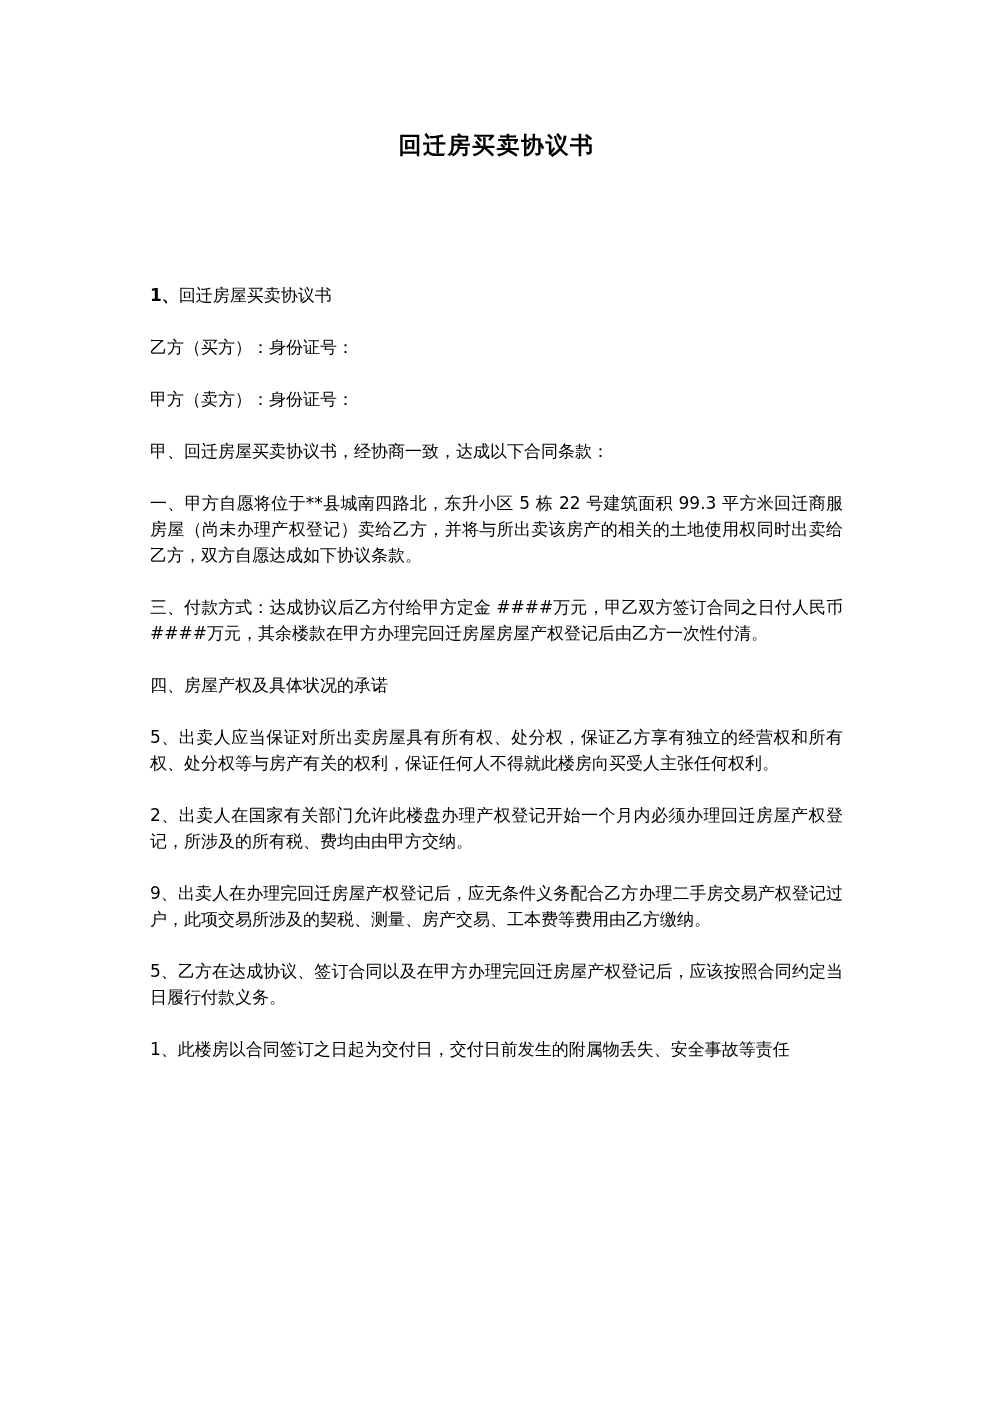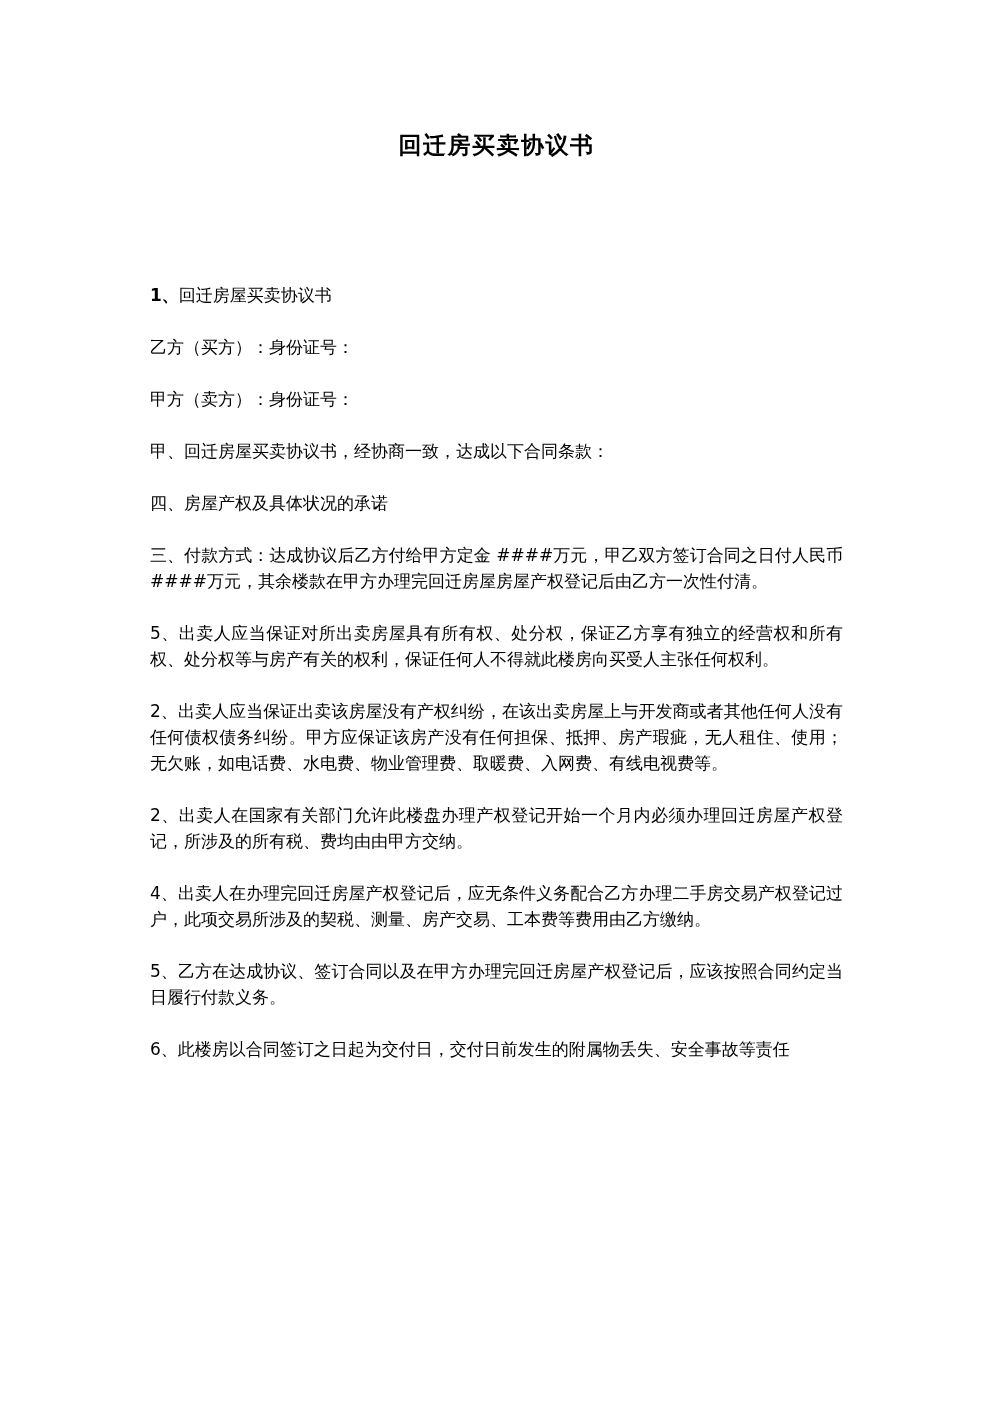--- a/index.html
+++ b/index.html
@@ -47,22 +47,22 @@
 
 <div class="page">
 
   <h1 class="doc-title">回迁房买卖协议书</h1>
 
   <p class="para section-heading"><span class="lead-bold">1、</span><span>回迁房屋买卖协议书</span></p>
 
   <p class="para">乙方（买方）：身份证号：</p>
   <p class="para">甲方（卖方）：身份证号：</p>
   <p class="para">甲、回迁房屋买卖协议书，经协商一致，达成以下合同条款：</p>
+  <p class="para">一、甲方自愿将位于**县城南四路北，东升小区 5 栋 22 号建筑面积 99.3 平方米回迁商服房屋（尚未办理产权登记）卖给乙方，并将与所出卖该房产的相关的土地使用权同时出卖给乙方，双方自愿达成如下协议条款。</p>
+  <p class="para">三、付款方式：达成协议后乙方付给甲方定金 ####万元，甲乙双方签订合同之日付人民币####万元，其余楼款在甲方办理完回迁房屋房屋产权登记后由乙方一次性付清。</p>
   <p class="para">四、房屋产权及具体状况的承诺</p>
-  <p class="para">三、付款方式：达成协议后乙方付给甲方定金 ####万元，甲乙双方签订合同之日付人民币####万元，其余楼款在甲方办理完回迁房屋房屋产权登记后由乙方一次性付清。</p>
   <p class="para">5、出卖人应当保证对所出卖房屋具有所有权、处分权，保证乙方享有独立的经营权和所有权、处分权等与房产有关的权利，保证任何人不得就此楼房向买受人主张任何权利。</p>
-  <p class="para">2、出卖人应当保证出卖该房屋没有产权纠纷，在该出卖房屋上与开发商或者其他任何人没有任何债权债务纠纷。甲方应保证该房产没有任何担保、抵押、房产瑕疵，无人租住、使用；无欠账，如电话费、水电费、物业管理费、取暖费、入网费、有线电视费等。</p>
   <p class="para">2、出卖人在国家有关部门允许此楼盘办理产权登记开始一个月内必须办理回迁房屋产权登记，所涉及的所有税、费均由由甲方交纳。</p>
-  <p class="para">4、出卖人在办理完回迁房屋产权登记后，应无条件义务配合乙方办理二手房交易产权登记过户，此项交易所涉及的契税、测量、房产交易、工本费等费用由乙方缴纳。</p>
+  <p class="para">9、出卖人在办理完回迁房屋产权登记后，应无条件义务配合乙方办理二手房交易产权登记过户，此项交易所涉及的契税、测量、房产交易、工本费等费用由乙方缴纳。</p>
   <p class="para">5、乙方在达成协议、签订合同以及在甲方办理完回迁房屋产权登记后，应该按照合同约定当日履行付款义务。</p>
-  <p class="para">6、此楼房以合同签订之日起为交付日，交付日前发生的附属物丢失、安全事故等责任</p>
+  <p class="para">1、此楼房以合同签订之日起为交付日，交付日前发生的附属物丢失、安全事故等责任</p>
 
 </div>
 
 </body></html>

